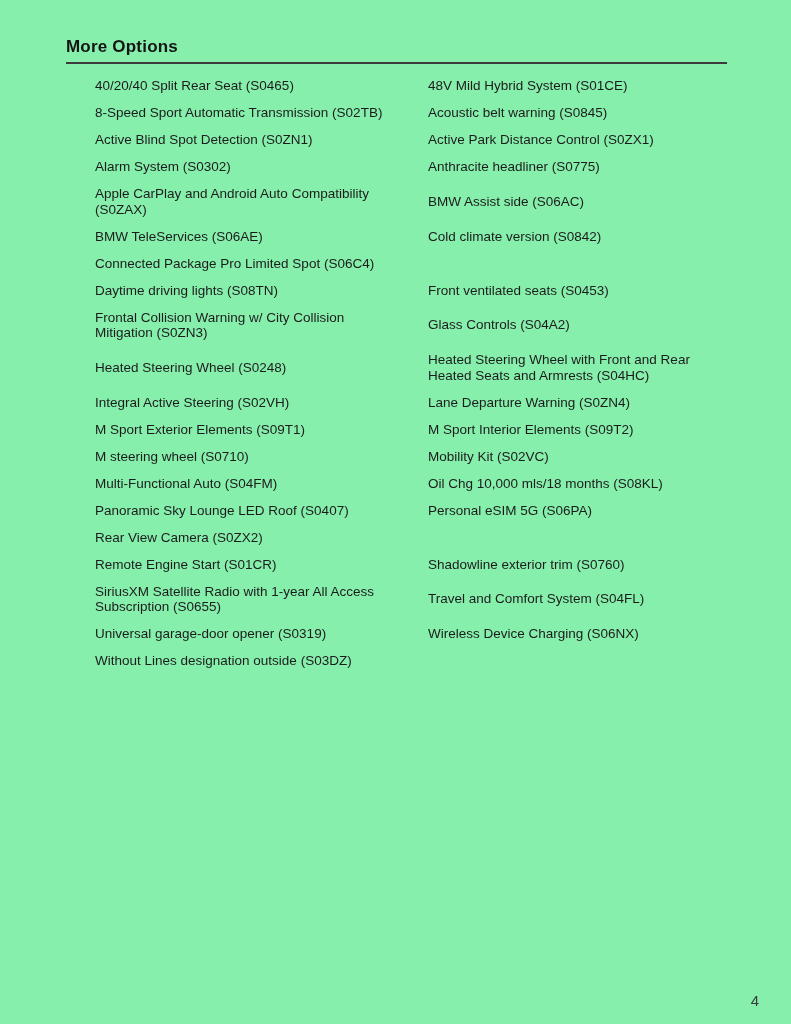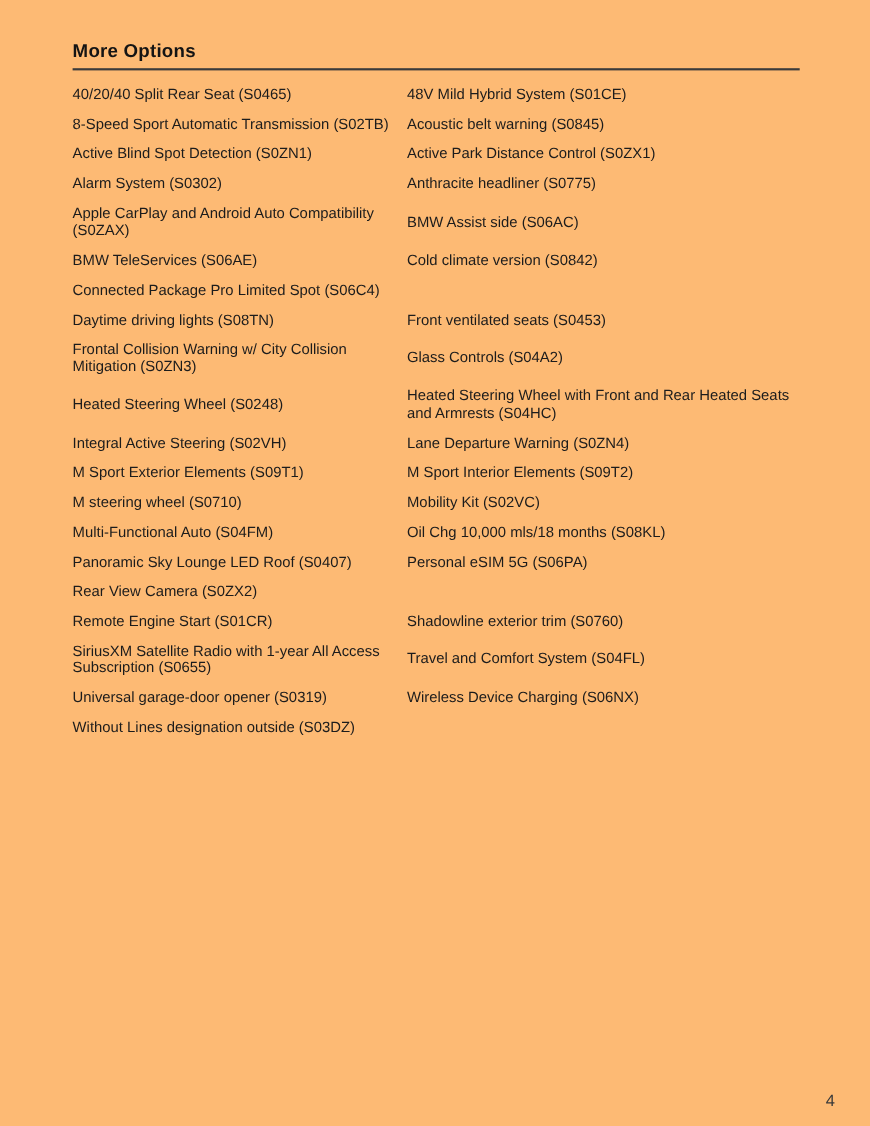--- a/index.html
+++ b/index.html
@@ -9,21 +9,21 @@
   * { box-sizing: border-box; }
   html, body {
     margin: 0;
     padding: 0;
     background: #ffffff;
   }
   .page {
     position: relative;
     width: 791px;
     height: 1024px;
-    background: #fdba74;
+    background: #86efac;
     overflow: hidden;
     font-family: "Liberation Sans", sans-serif;
     color: var(--text-color);
   }
   .content {
     position: absolute;
     left: 66px;
     top: 37px;
     width: 661px;
   }
@@ -45,20 +45,21 @@
   }
   .row {
     display: flex;
     align-items: center;
     margin-bottom: 11.5px;
   }
   .cell {
     font-size: 13.5px;
     line-height: 15.5px;
     color: var(--text-color);
+    margin-left: 29px;
   }
   .cell.left {
     flex: 0 0 304px;
     width: 304px;
     padding-right: 10px;
   }
   .cell.right {
     flex: 1 1 auto;
   }
   .page-number {

